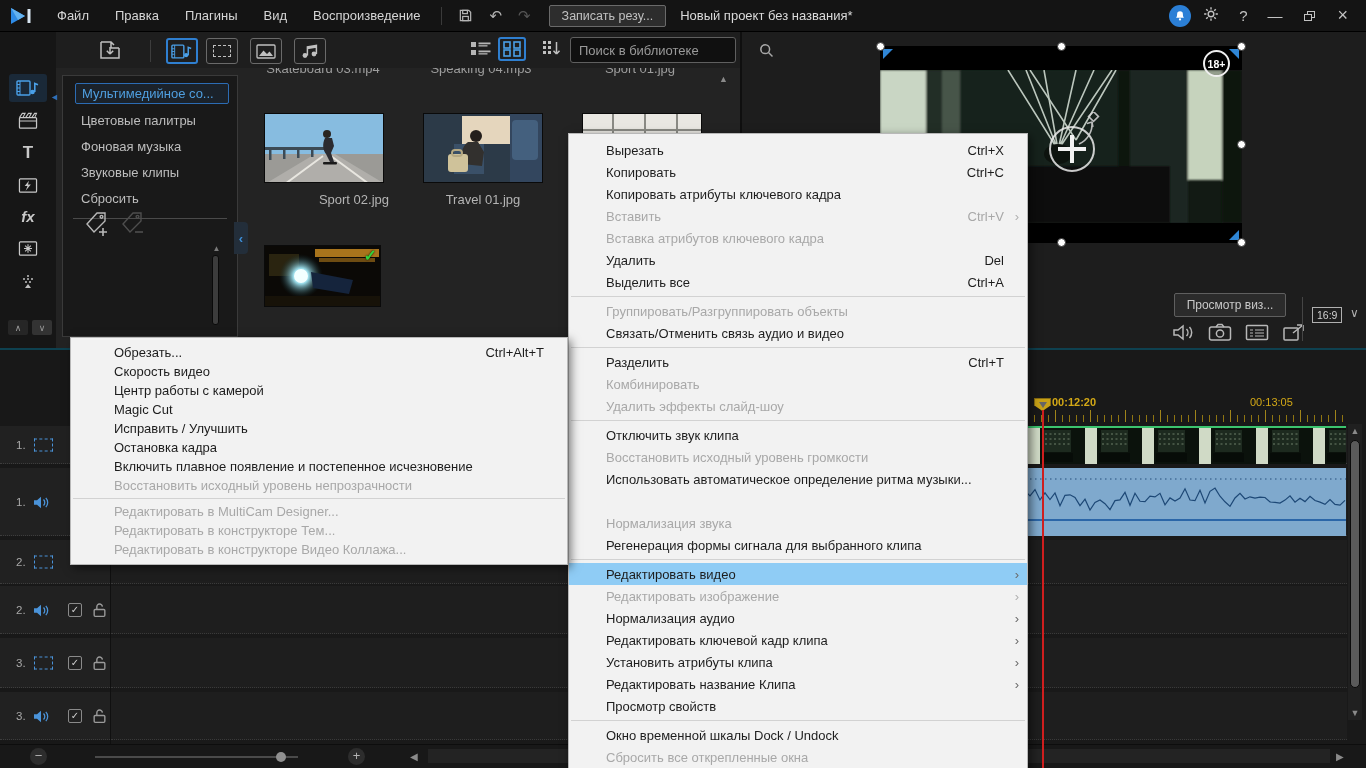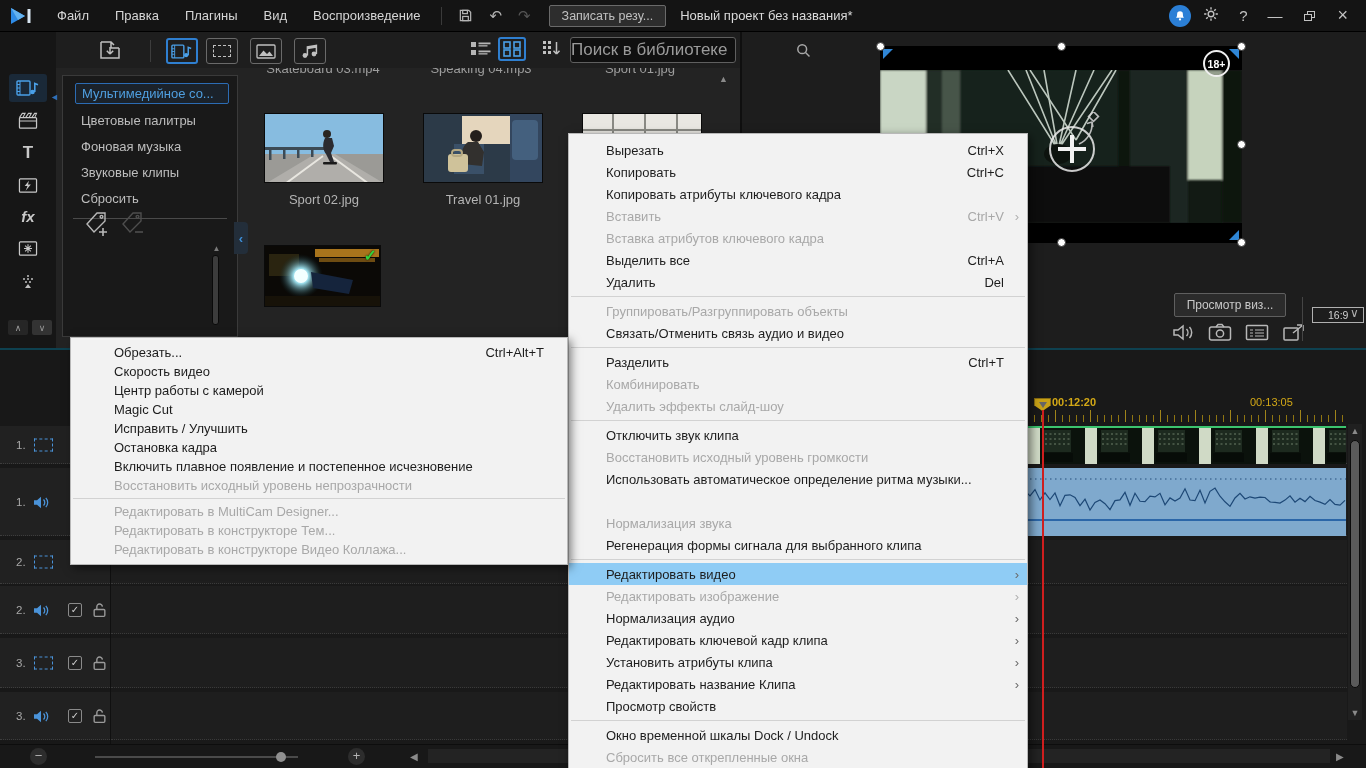--- a/index.html
+++ b/index.html
@@ -34,21 +34,21 @@
 
   
   #library { position:absolute; top:32px; left:56px; width:684px; height:316px; background:#232323; z-index:2; }
   #lib-toolbar { position:absolute; top:0; left:0; width:684px; height:36px; background:#1e1e1e; z-index:5; }
   .lib-tb-item { position:absolute; top:6px; display:flex; align-items:center; justify-content:center; }
   .tab { width:32px; height:26px; border:1px solid #6a6a6a; border-radius:3px; }
   .tab.active { border:2px solid #2f7fd0; }
   .dashed-rect { width:18px; height:12px; border:1px dashed #c0c0c0; }
   #grid-wrap { border:2px solid #2f7fd0; border-radius:3px; padding:2px 3px; }
   #search-box { position:absolute; left:514px; top:5px; width:166px; height:26px; background:#101010; border:1px solid #5f5f5f; border-radius:3px; display:flex; align-items:center; }
-  #search-box input { flex:1; background:transparent; border:none; outline:none; color:#5eead4; font-size:17px; padding:0 4px 0 0; font-family:"Liberation Sans",sans-serif; }
+  #search-box input { flex:1; background:transparent; border:none; outline:none; color:#5eead4; font-size:13px; padding:0 4px 0 8px; font-family:"Liberation Sans",sans-serif; }
   #search-box input::placeholder { color:#9a9a9a; }
 
   #cat-panel { position:absolute; left:6px; top:43px; width:176px; height:262px; background:#191919; border:1px solid #3a3a3a; }
   .cat-item { margin:7px 8px 0 12px; padding:2px 6px; font-size:13px; color:#bdbdbd; white-space:nowrap; overflow:hidden; }
   .cat-item.selected { color:#4f9fe0; border:1px solid #2c6cb4; border-radius:2px; background:rgba(40,90,140,.15); }
   #cat-sep { margin:10px 10px 0 10px; border-top:1px solid #4a4a4a; }
   .tag-btn { position:absolute; top:134px; }
   #cat-scroll { position:absolute; right:16px; top:168px; width:9px; height:88px; }
   #cat-scroll .arr { color:#7a7a7a; font-size:8px; text-align:center; }
   #cat-scroll .thumb { margin-top:2px; width:7px; height:70px; background:#3c3c3c; border-radius:3px; }
@@ -72,21 +72,21 @@
   .ctri { position:absolute; width:0; height:0; z-index:3; }
   #pv-center { position:absolute; left:169px; top:80px; width:46px; height:46px; border:2px solid rgba(235,235,235,.85); border-radius:50%; z-index:4; }
   #pv-center .ph, #pv-center .pv { position:absolute; background:#f2f2f2; }
   #pv-center .ph { left:7px; top:19px; width:28px; height:4px; }
   #pv-center .pv { left:19px; top:7px; width:4px; height:28px; }
   #pv-rot { position:absolute; left:196px; top:66px; z-index:4; }
   #pv-controls { position:absolute; left:0; top:255px; width:626px; height:60px; }
   #viewer-btn { position:absolute; left:432px; top:6px; width:112px; height:24px; background:#2b2b2b; border:1px solid #5f5f5f; border-radius:2px; color:#c8c8c8; font-size:12px; text-align:center; line-height:22px; white-space:nowrap; overflow:hidden; }
   .pv-ico { position:absolute; top:36px; color:#b8b8b8; }
   #pv-divider { position:absolute; left:560px; top:10px; width:1px; height:44px; background:#454545; }
-  #aspect-box { position:absolute; left:570px; top:20px; border:1px solid #b0b0b0; color:#d0d0d0; font-size:10.5px; padding:1px 15px; }
+  #aspect-box { position:absolute; left:570px; top:20px; border:1px solid #b0b0b0; color:#d0d0d0; font-size:10.5px; padding:1px 4px; }
   #aspect-chevron { position:absolute; left:608px; top:19px; color:#b0b0b0; font-size:12px; }
 
   
   #timeline { position:absolute; top:348px; left:0; width:1366px; height:420px; background:#191919; border-top:2px solid #0e4150; }
   #addtrack-btn { position:absolute; left:14px; top:47px; width:48px; height:25px; background:#2e2e2e; border:1px solid #5a5a5a; border-radius:3px; display:flex; align-items:center; justify-content:center; gap:2px; }
   #addtrack-btn .dr { width:16px; height:10px; border:1px dashed #c0c0c0; }
   #addtrack-btn .pl { color:#c0c0c0; font-size:9px; }
   #ruler { position:absolute; left:110px; top:46px; width:1236px; height:28px; }
   .ticks-s { position:absolute; bottom:2px; left:0; width:100%; height:7px; background:repeating-linear-gradient(90deg,#8f7512 0 1px,transparent 1px 7px); }
   .ticks-l { position:absolute; bottom:2px; left:0; width:100%; height:12px; background:repeating-linear-gradient(90deg,#a0841a 0 1px,transparent 1px 35px); }
@@ -244,21 +244,21 @@
             <rect x="0" y="33" width="62" height="3" fill="#3c4a55"></rect>
             <rect x="4" y="36" width="2.5" height="10" fill="#3c4a55"></rect>
             <rect x="18" y="36" width="2.5" height="9" fill="#3c4a55"></rect>
             <rect x="32" y="36" width="2.5" height="8" fill="#3c4a55"></rect>
             <rect x="46" y="36" width="2.5" height="7" fill="#3c4a55"></rect>
             <circle cx="62" cy="20" r="4" fill="#2a2520"></circle>
             <path d="M60 24c-3 6-2 12 1 16l4 8h4l-3-9 3-7-2-8z" fill="#2b2b30"></path>
             <rect x="58" y="48" width="14" height="2.5" rx="1" fill="#1a1a1a"></rect>
           </svg>
       </div>
-      <span class="thumb-label" style="left:9px; top:160px;">Sport 02.jpg</span>
+      <span class="thumb-label" style="left:9px; top:160px;text-align:right;">Sport 02.jpg</span>
 
       <div class="thumb" style="left:173px; top:81px; width:120px; height:70px;">
         <svg width="120" height="70" viewBox="0 0 120 70">
             <rect width="120" height="70" fill="#2c3a48"></rect>
             <rect x="38" y="2" width="50" height="28" fill="#e5d6bd"></rect>
             <rect x="86" y="0" width="34" height="70" fill="#33465e"></rect>
             <rect x="88" y="6" width="26" height="40" rx="4" fill="#44607e"></rect>
             <rect x="30" y="30" width="30" height="30" fill="#3a5068"></rect>
             <circle cx="52" cy="22" r="6" fill="#241f1c"></circle>
             <path d="M44 28c-6 4-8 14-6 22l20 2 2-14-6-10z" fill="#32302e"></path>
@@ -652,30 +652,30 @@
           <span class="mi-arrow">›</span>
         </span>
       </div>
       <div class="menu-item disabled">
         <span class="mi-label">Вставка атрибутов ключевого кадра</span>
         <span class="mi-right">
           <span class="mi-arrow"></span>
         </span>
       </div>
       <div class="menu-item">
+        <span class="mi-label">Удалить</span>
+        <span class="mi-right">
+          <span class="mi-shortcut">Del</span>
+          <span class="mi-arrow"></span>
+        </span>
+      </div>
+      <div class="menu-item">
         <span class="mi-label">Выделить все</span>
         <span class="mi-right">
           <span class="mi-shortcut">Ctrl+A</span>
-          <span class="mi-arrow"></span>
-        </span>
-      </div>
-      <div class="menu-item">
-        <span class="mi-label">Удалить</span>
-        <span class="mi-right">
-          <span class="mi-shortcut">Del</span>
           <span class="mi-arrow"></span>
         </span>
       </div>
       <div class="menu-sep"></div>
       <div class="menu-item disabled">
         <span class="mi-label">Группировать/Разгруппировать объекты</span>
         <span class="mi-right">
           <span class="mi-arrow"></span>
         </span>
       </div>

